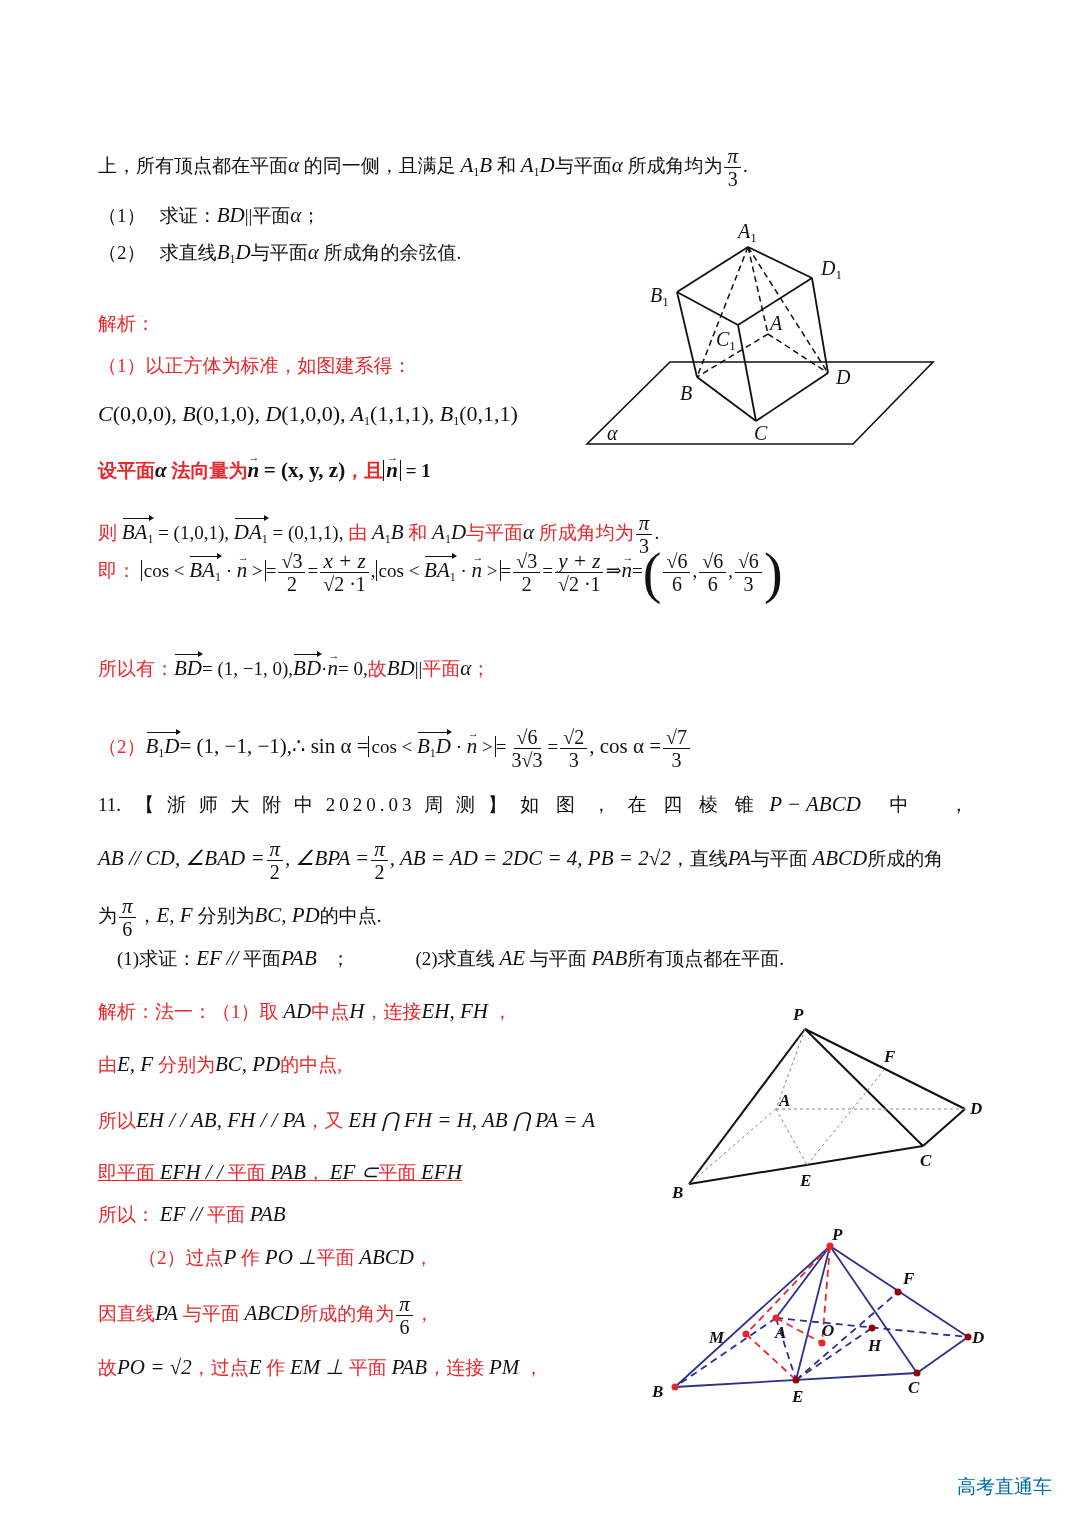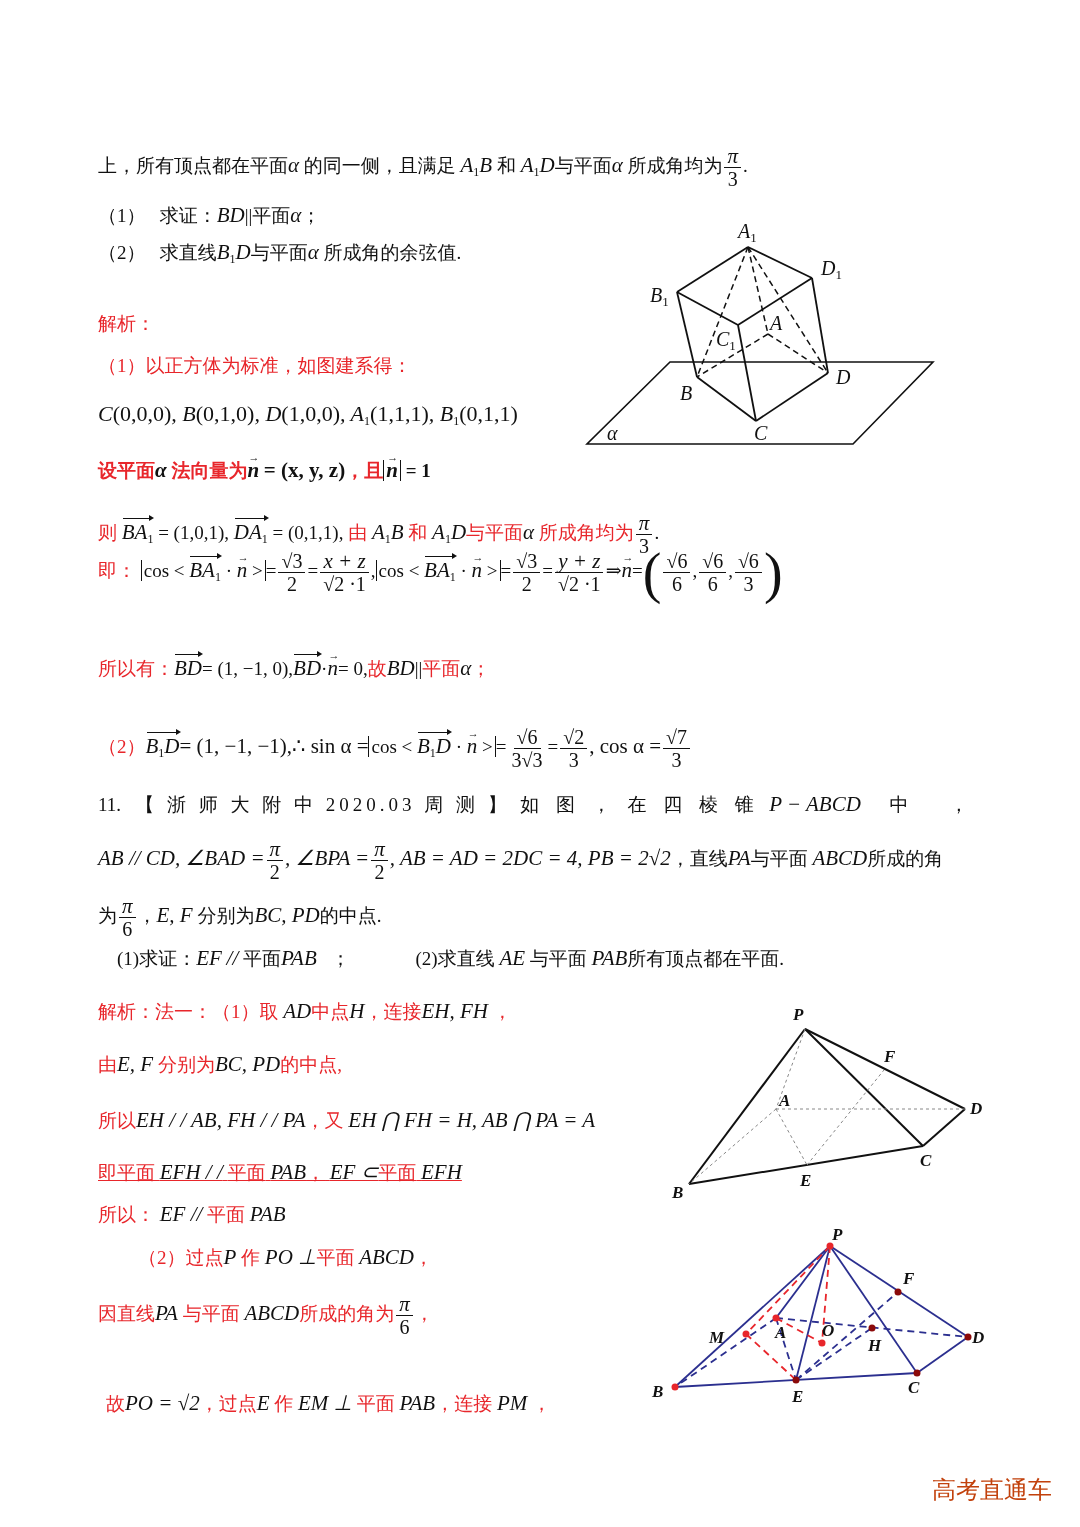--- a/index.html
+++ b/index.html
@@ -17,21 +17,21 @@
   .vec { position:relative; display:inline-block;font-family:Liberation Serif, serif; }
   .vec::before { content:""; position:absolute; left:1px; right:1px; top:-2px; border-top:1.2px solid #111; }
   .vec::after { content:""; position:absolute; right:-1px; top:-5px; border-left:5px solid #111; border-top:3px solid transparent; border-bottom:3px solid transparent; }
   .nvec { position:relative; display:inline-block; }
   .nvec::after { content:"\2192"; position:absolute; left:1px; top:-13px; font-size:11px; font-style:normal; }
   .abs { border-left:1.3px solid #111; border-right:1.3px solid #111; padding:0 2px; }
   .bigparen { font-size:56px; vertical-align:middle; font-style:normal; font-weight:lighter; }
   svg { position:absolute; overflow:visible; }
   .lbl { font-family:"Liberation Serif", serif; font-style:italic; font-size:20px; }
   .lblb { font-family:"Liberation Serif", serif; font-style:italic; font-weight:bold; font-size:17px; }
-  .watermark { position:absolute; right:28px; top:1474px; font-family:"DejaVu Sans", sans-serif; font-size:24px; color:#c2410c; }
+  .watermark { position:absolute; right:28px; top:1474px; font-family:"DejaVu Sans", sans-serif; font-size:19px; color:#0369a1; }
 </style>
 </head>
 <body>
 
 <div class="line blk" style="top:145px;">
   <span>上，所有顶点都在平面</span><span class="m">α</span>
   <span>的同一侧，且满足</span>
   <span class="m"><span>A</span><span class="sub">1</span><span>B</span></span>
   <span>和</span>
   <span class="m"><span>A</span><span class="sub">1</span><span>D</span></span><span>与平面</span><span class="m">α</span>
@@ -234,21 +234,21 @@
 
 <div class="line red" style="top:1293px;">
   <span>因直线</span><span class="m blk">PA</span>
   <span>与平面</span>
   <span class="m blk">ABCD</span><span>所成的角为</span><span class="frac blk">
       <span class="num m">π</span>
       <span class="den">6</span>
     </span><span>，</span>
 </div>
 
-<div class="line red" style="top:1391px;margin-left:8px;">
+<div class="line red" style="top:1355px;">
   <span>故</span><span class="m blk">PO = √2</span><span>，过点</span><span class="m blk">E</span>
   <span>作</span>
   <span class="m blk">EM ⊥</span>
   <span>平面</span>
   <span class="m blk">PAB</span><span>，连接</span>
   <span class="m blk">PM</span>
   <span>，</span>
 </div>
 
 <svg id="pyr1-fig" width="1080" height="1527" style="left:0;top:0;">

